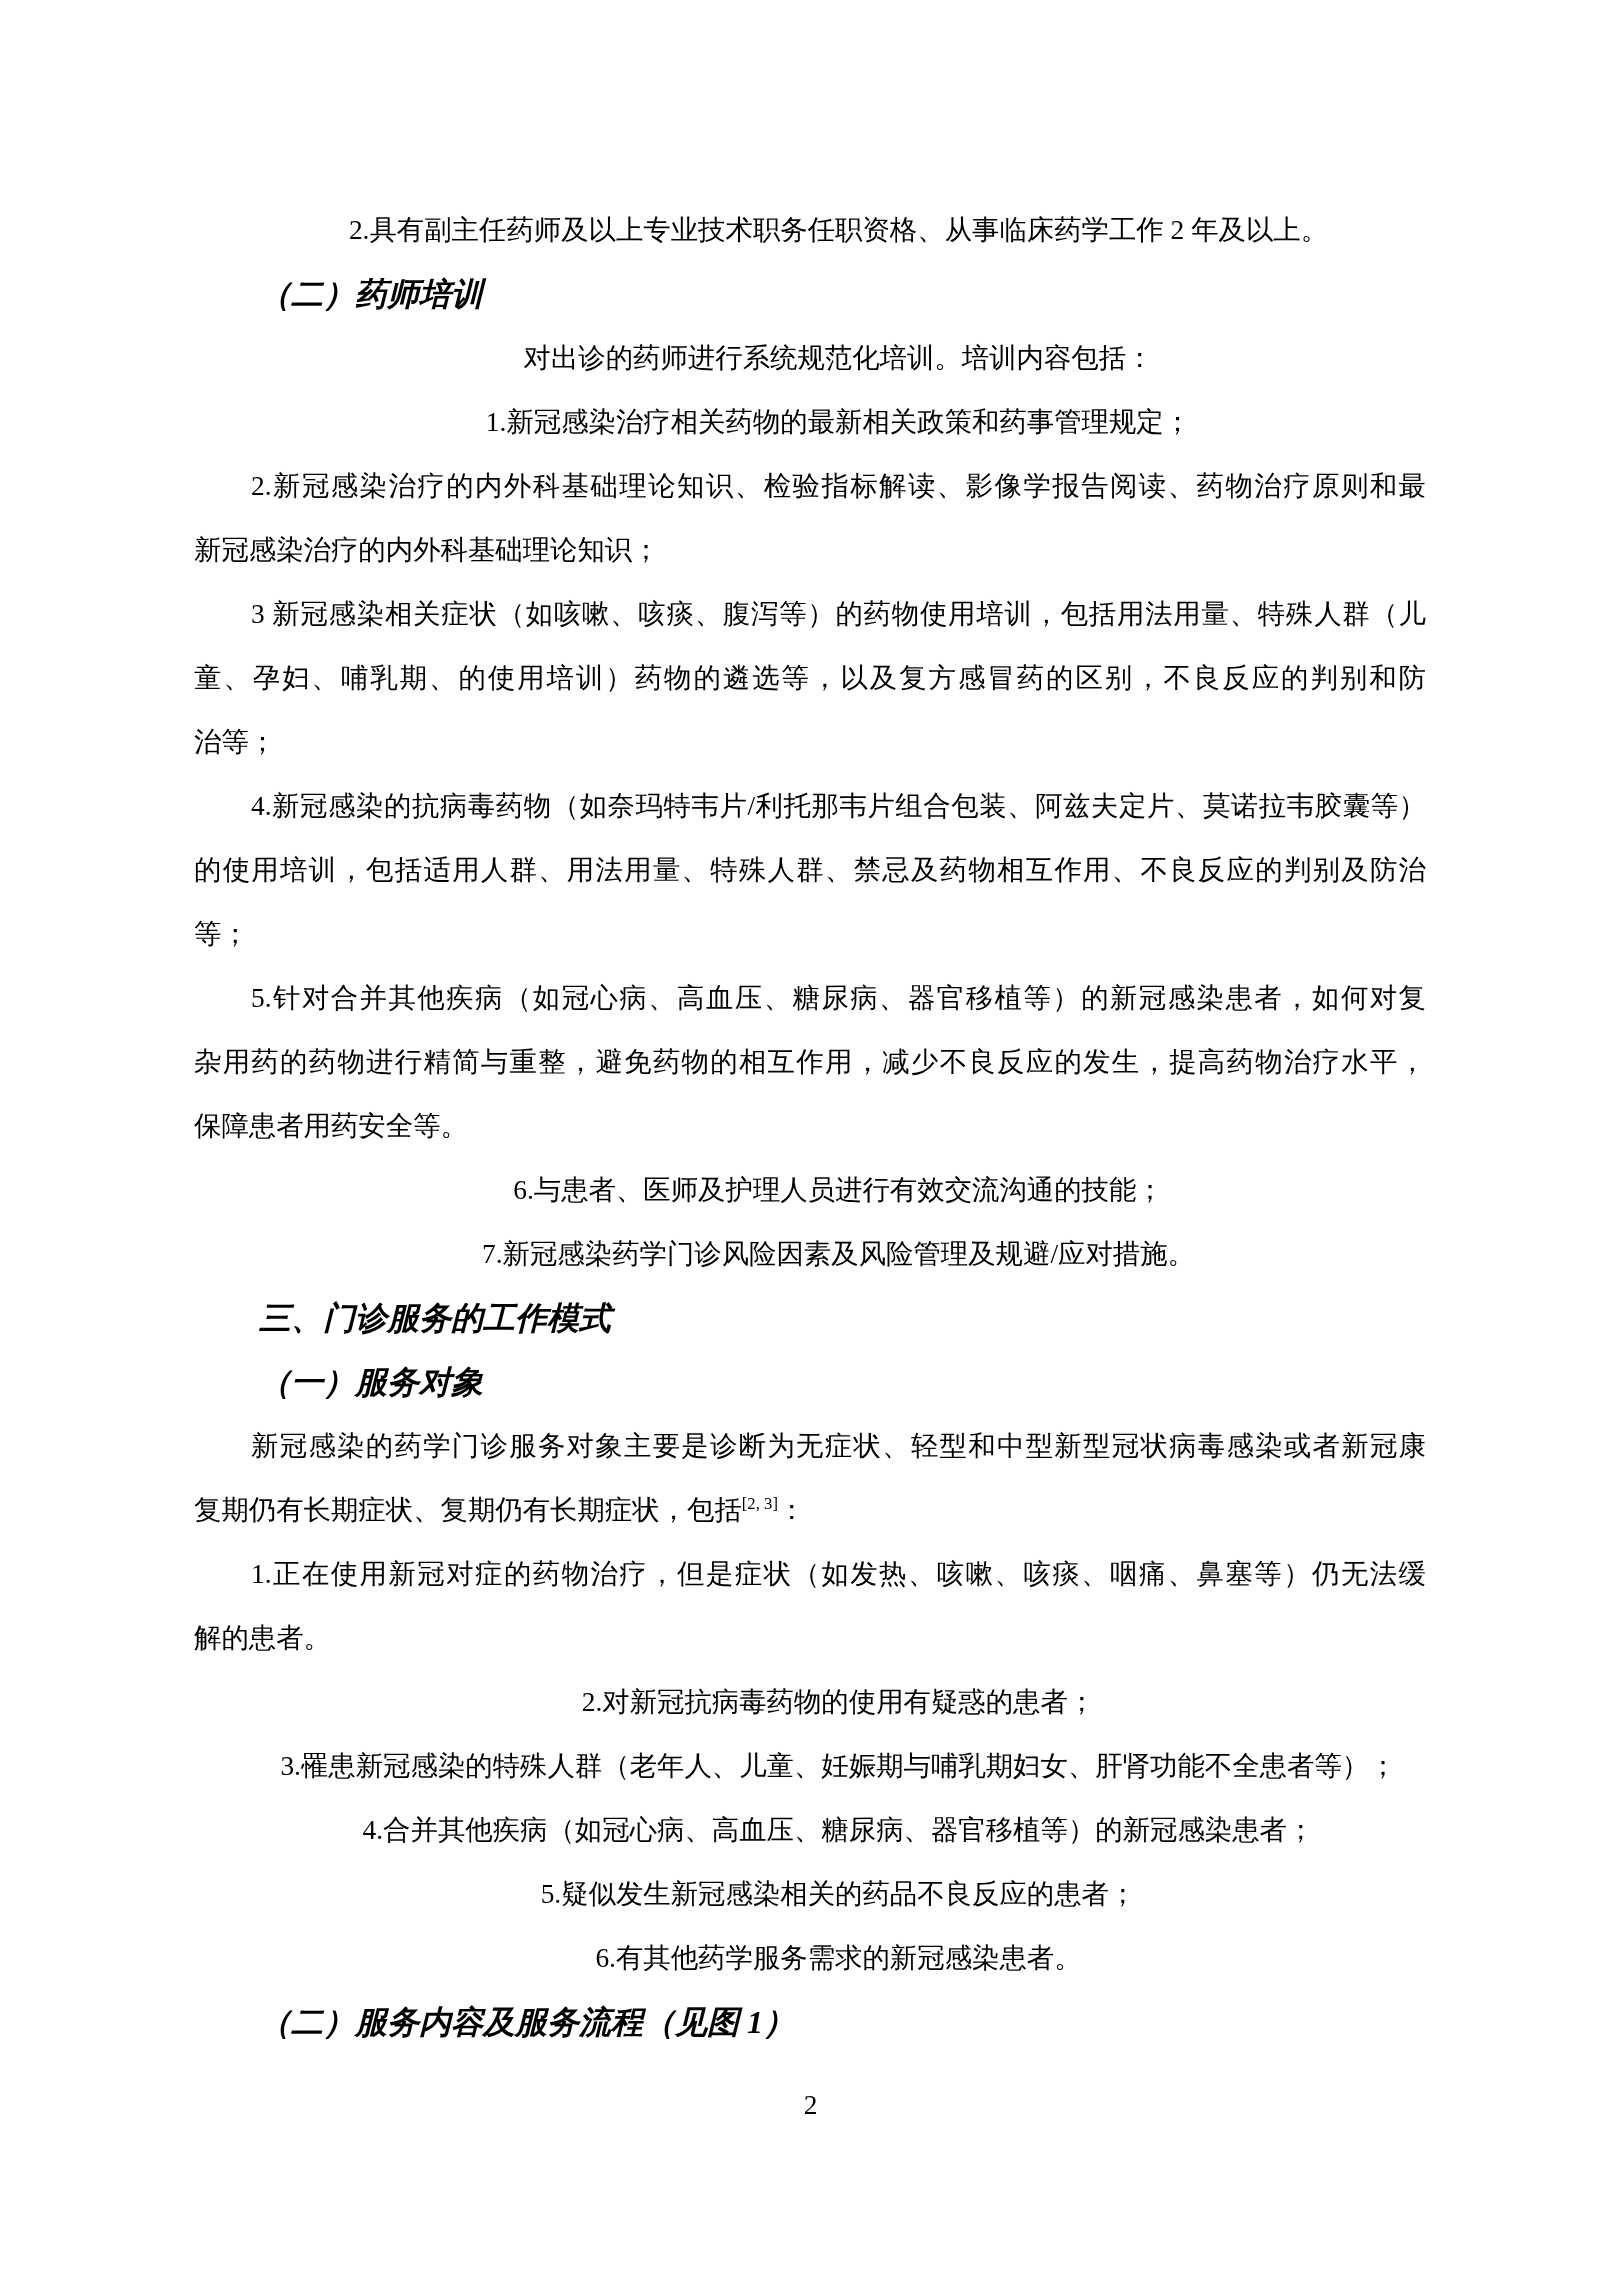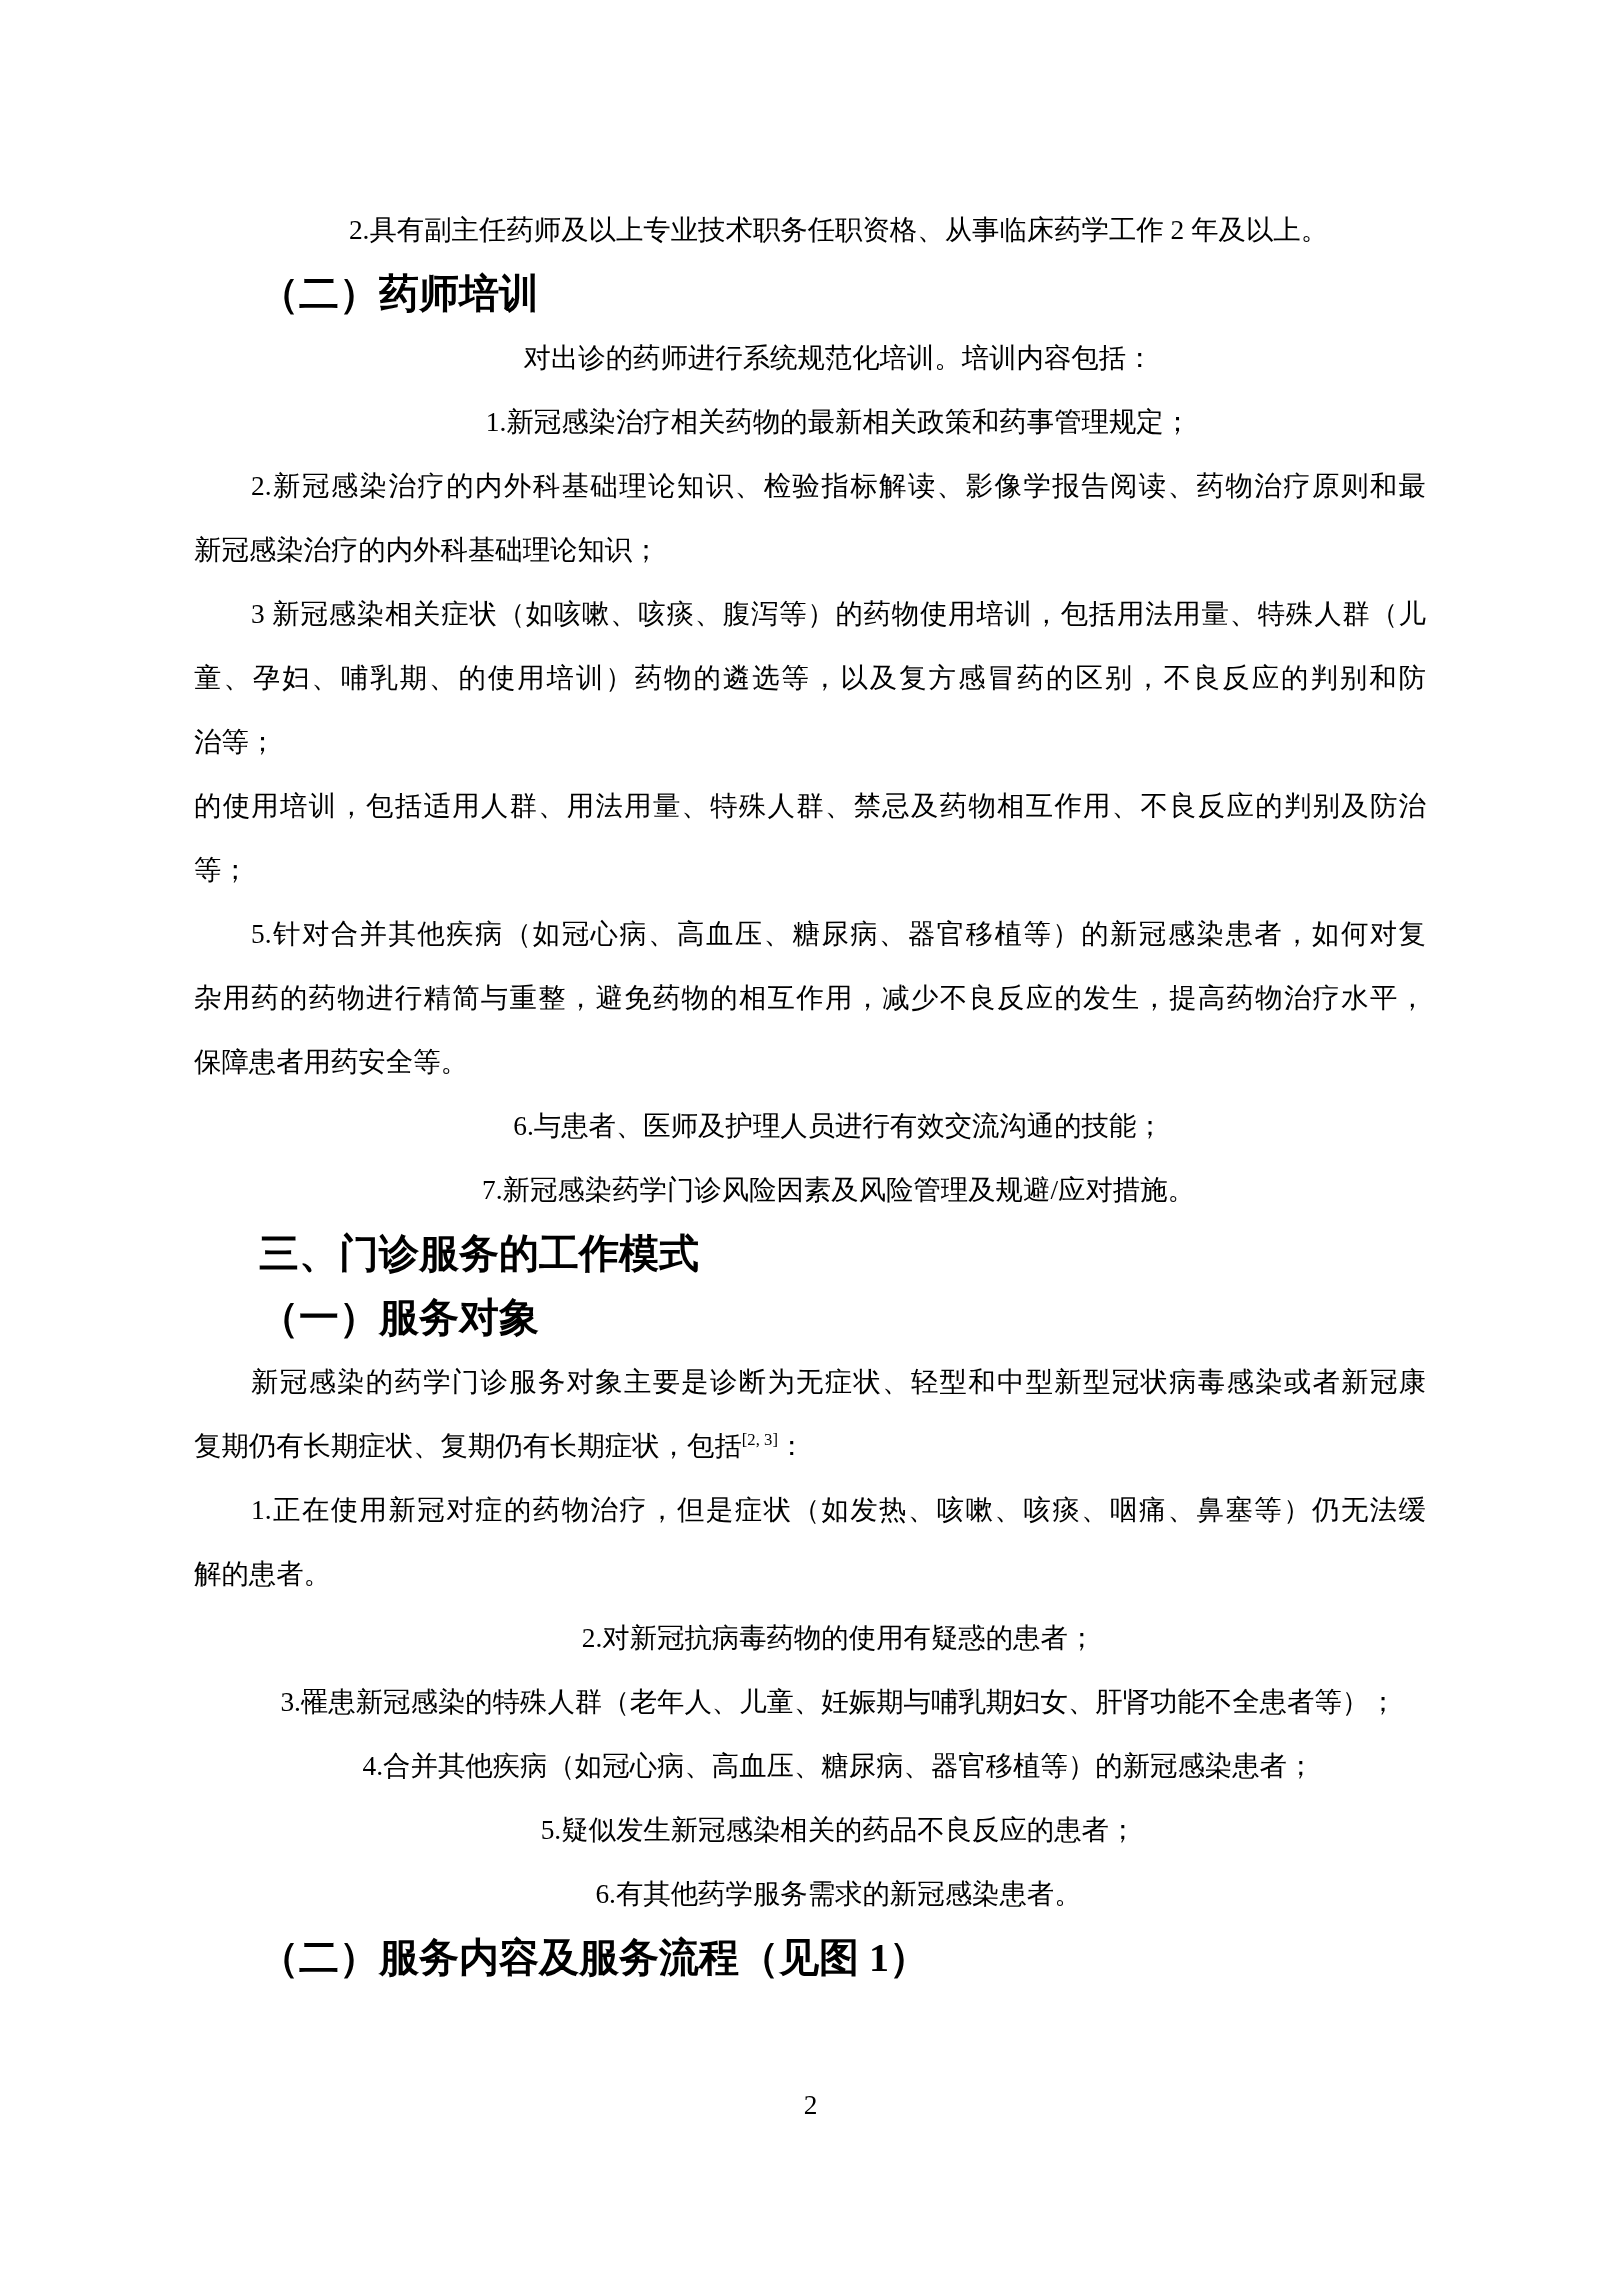--- a/index.html
+++ b/index.html
@@ -25,22 +25,23 @@
   }
   .line.fill {
     white-space: normal;
     text-align: justify;
     text-align-last: justify;
     overflow: hidden;
   }
   .line.indent { text-indent: 57px; text-align: center; }
   .line.heading {
     font-weight: bold;
-    font-size: 40px;
+    font-size: 32px;
     text-indent: 65px;
+    font-style: italic;
   }
   .sup {
     font-size: 16.7px;
     vertical-align: super;
     line-height: 0;
     text-align: center;
   }
   .footer {
     position: absolute;
     top: 2086px; left: 0;
@@ -56,20 +57,21 @@
 <div class="textblock">
   <div class="line indent">2.具有副主任药师及以上专业技术职务任职资格、从事临床药学工作 2 年及以上。</div>
   <div class="line heading">（二）药师培训</div>
   <div class="line indent">对出诊的药师进行系统规范化培训。培训内容包括：</div>
   <div class="line indent">1.新冠感染治疗相关药物的最新相关政策和药事管理规定；</div>
   <div class="line indent fill">2.新冠感染治疗的内外科基础理论知识、检验指标解读、影像学报告阅读、药物治疗原则和最</div>
   <div class="line">新冠感染治疗的内外科基础理论知识；</div>
   <div class="line indent fill">3 新冠感染相关症状（如咳嗽、咳痰、腹泻等）的药物使用培训，包括用法用量、特殊人群（儿</div>
   <div class="line fill">童、孕妇、哺乳期、的使用培训）药物的遴选等，以及复方感冒药的区别，不良反应的判别和防</div>
   <div class="line">治等；</div>
+  <div class="line indent fill">4.新冠感染的抗病毒药物（如奈玛特韦片/利托那韦片组合包装、阿兹夫定片、莫诺拉韦胶囊等）</div>
   <div class="line fill">的使用培训，包括适用人群、用法用量、特殊人群、禁忌及药物相互作用、不良反应的判别及防治</div>
   <div class="line">等；</div>
   <div class="line indent fill">5.针对合并其他疾病（如冠心病、高血压、糖尿病、器官移植等）的新冠感染患者，如何对复</div>
   <div class="line fill">杂用药的药物进行精简与重整，避免药物的相互作用，减少不良反应的发生，提高药物治疗水平，</div>
   <div class="line">保障患者用药安全等。</div>
   <div class="line indent">6.与患者、医师及护理人员进行有效交流沟通的技能；</div>
   <div class="line indent">7.新冠感染药学门诊风险因素及风险管理及规避/应对措施。</div>
   <div class="line heading">三、门诊服务的工作模式</div>
   <div class="line heading">（一）服务对象</div>
   <div class="line indent fill">新冠感染的药学门诊服务对象主要是诊断为无症状、轻型和中型新型冠状病毒感染或者新冠康</div>

